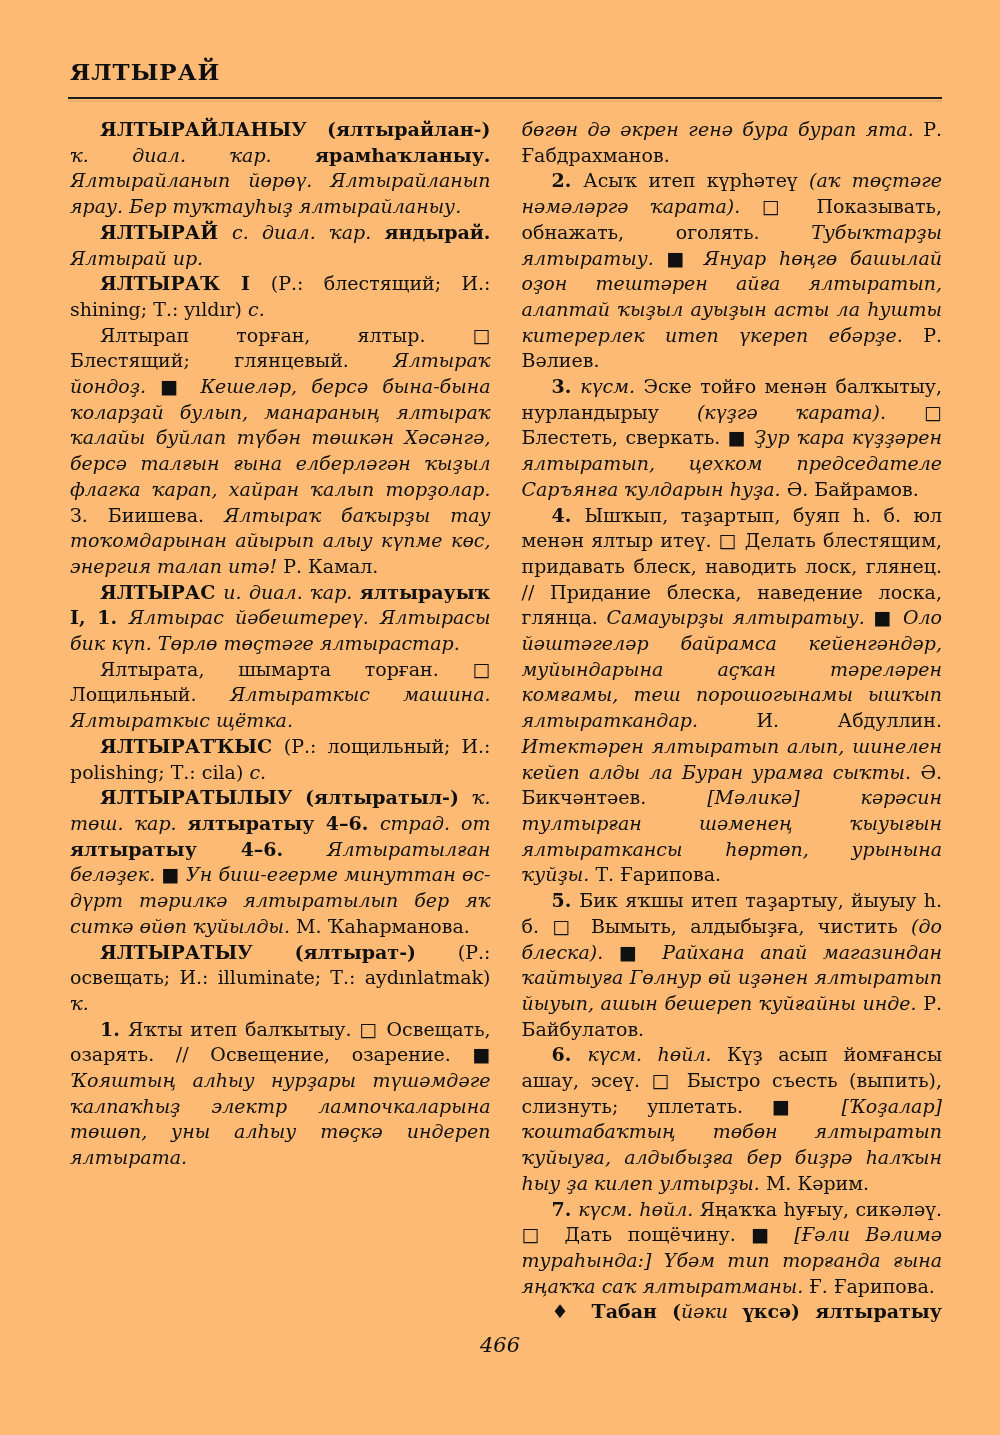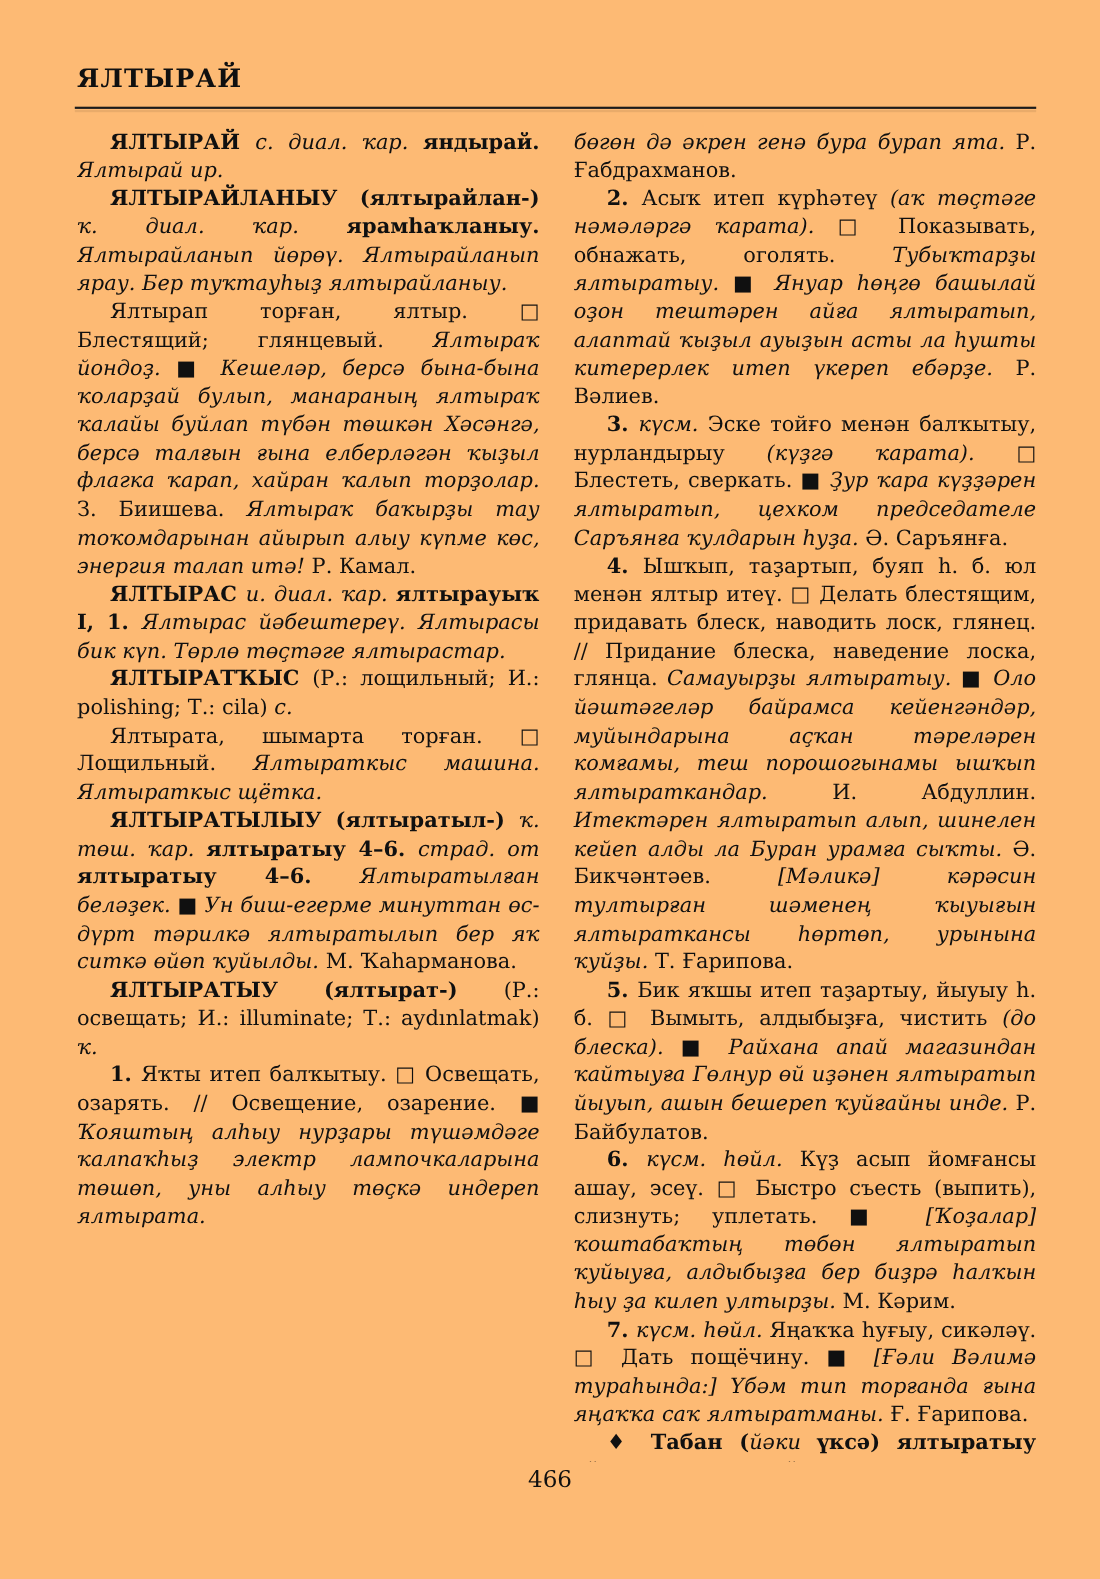--- a/index.html
+++ b/index.html
@@ -54,44 +54,46 @@
   .para.noindent { text-indent: 0; }
   .b  { font-weight: bold; }
   .i  { font-style: italic; }
   .page-number {
     position: absolute;
     top: 1333px;
     left: 0;
     width: 100%;
     text-align: center;
     font-size: 21px;
+    font-style: italic;
   }
 </style>
 </head>
 <body>
 
 <div class="page">
   <div class="running-header">ЯЛТЫРАЙ</div>
   <div class="header-rule"></div>
   <div class="columns">
     <div class="column" id="col-left">
+        <p class="para"><span class="b">ЯЛТЫРАЙЛАНЫУ (ялтырайлан-) </span><span class="i">ҡ. диал. ҡар. </span><span class="b">ярамһаҡланыу. </span><span class="i">Ялтырайланып йөрөү. Ялтырайланып ярау. Бер туҡтауһыҙ ялтырайланыу.</span></p>
         <p class="para"><span class="b">ЯЛТЫРАЙ </span><span class="i">с. диал. ҡар. </span><span class="b">яндырай. </span><span class="i">Ялтырай ир.</span></p>
-        <p class="para"><span class="b">ЯЛТЫРАЙЛАНЫУ (ялтырайлан-) </span><span class="i">ҡ. диал. ҡар. </span><span class="b">ярамһаҡланыу. </span><span class="i">Ялтырайланып йөрөү. Ялтырайланып ярау. Бер туҡтауһыҙ ялтырайланыу.</span></p>
+        <p class="para"><span class="b">ЯЛТЫРАҠ I </span><span>(Р.: блестящий; И.: shining; Т.: yıldır) </span><span class="i">с.</span></p>
         <p class="para"><span>Ялтырап торған, ялтыр. □ Блестящий; глянцевый. </span><span class="i">Ялтыраҡ йондоҙ. </span><span>■ </span><span class="i">Кешеләр, берсә бына-бына ҡоларҙай булып, манараның ялтыраҡ ҡалайы буйлап түбән төшкән Хәсәнгә, берсә талғын ғына елберләгән ҡыҙыл флагка ҡарап, хайран ҡалып торҙолар. </span><span>З. Биишева. </span><span class="i">Ялтыраҡ баҡырҙы тау тоҡомдарынан айырып алыу күпме көс, энергия талап итә! </span><span>Р. Камал.</span></p>
         <p class="para"><span class="b">ЯЛТЫРАС </span><span class="i">и. диал. ҡар. </span><span class="b">ялтырауыҡ I, 1. </span><span class="i">Ялтырас йәбештереү. Ялтырасы бик күп. Төрлө төҫтәге ялтырастар.</span></p>
+        <p class="para"><span>Ялтырата, шымарта торған. □ Лощильный. </span><span class="i">Ялтыраткыс машина. Ялтыраткыс щётка.</span></p>
         <p class="para"><span class="b">ЯЛТЫРАТҠЫС </span><span>(Р.: лощильный; И.: polishing; Т.: cila) </span><span class="i">с.</span></p>
-        <p class="para"><span>Ялтырата, шымарта торған. □ Лощильный. </span><span class="i">Ялтыраткыс машина. Ялтыраткыс щётка.</span></p>
         <p class="para"><span class="b">ЯЛТЫРАТЫЛЫУ (ялтыратыл-) </span><span class="i">ҡ. төш. ҡар. </span><span class="b">ялтыратыу 4–6. </span><span class="i">страд. от </span><span class="b">ялтыратыу 4–6. </span><span class="i">Ялтыратылған беләҙек. </span><span>■ </span><span class="i">Ун биш-егерме минуттан өс-дүрт тәрилкә ялтыратылып бер яҡ ситкә өйөп ҡуйылды. </span><span>М. Ҡаһарманова.</span></p>
         <p class="para"><span class="b">ЯЛТЫРАТЫУ (ялтырат-) </span><span>(Р.: освещать; И.: illuminate; Т.: aydınlatmak) </span><span class="i">ҡ.</span></p>
         <p class="para"><span class="b">1. </span><span>Яҡты итеп балҡытыу. □ Освещать, озарять. // Освещение, озарение. ■ </span><span class="i">Ҡояштың алһыу нурҙары түшәмдәге ҡалпаҡһыҙ электр лампочкаларына төшөп, уны алһыу төҫкә индереп ялтырата. </span></p>
       </div>
     <div class="column" id="col-right">
         <p class="para noindent"><span class="i">бөгөн дә әкрен генә бура бурап ята. </span><span>Р. Ғабдрахманов.</span></p>
         <p class="para"><span class="b">2. </span><span>Асыҡ итеп күрһәтеү </span><span class="i">(аҡ төҫтәге нәмәләргә ҡарата). </span><span>□ Показывать, обнажать, оголять. </span><span class="i">Тубыҡтарҙы ялтыратыу. </span><span>■ </span><span class="i">Януар һөңгө башылай оҙон тештәрен айға ялтыратып, алаптай ҡыҙыл ауыҙын асты ла һушты китерерлек итеп үкереп ебәрҙе. </span><span>Р. Вәлиев.</span></p>
-        <p class="para"><span class="b">3. </span><span class="i">күсм. </span><span>Эске тойғо менән балҡытыу, нурландырыу </span><span class="i">(күҙгә ҡарата). </span><span>□ Блестеть, сверкать. ■ </span><span class="i">Ҙур ҡара күҙҙәрен ялтыратып, цехком председателе Саръянға ҡулдарын һуҙа. </span><span>Ә. Саръянға.</span></p>
+        <p class="para"><span class="b">3. </span><span class="i">күсм. </span><span>Эске тойғо менән балҡытыу, нурландырыу </span><span class="i">(күҙгә ҡарата). </span><span>□ Блестеть, сверкать. ■ </span><span class="i">Ҙур ҡара күҙҙәрен ялтыратып, цехком председателе Саръянға ҡулдарын һуҙа. </span><span>Ә. Байрамов.</span></p>
         <p class="para"><span class="b">4. </span><span>Ышҡып, таҙартып, буяп һ. б. юл менән ялтыр итеү. □ Делать блестящим, придавать блеск, наводить лоск, глянец. // Придание блеска, наведение лоска, глянца. </span><span class="i">Самауырҙы ялтыратыу. </span><span>■ </span><span class="i">Оло йәштәгеләр байрамса кейенгәндәр, муйындарына аҫҡан тәреләрен комғамы, теш порошогынамы ышҡып ялтыраткандар. </span><span>И. Абдуллин. </span><span class="i">Итектәрен ялтыратып алып, шинелен кейеп алды ла Буран урамға сыҡты. </span><span>Ә. Бикчәнтәев. </span><span class="i">[Мәликә] кәрәсин тултырған шәменең ҡыуығын ялтыраткансы һөртөп, урынына ҡуйҙы. </span><span>Т. Ғарипова.</span></p>
         <p class="para"><span class="b">5. </span><span>Бик яҡшы итеп таҙартыу, йыуыу һ. б. □ Вымыть, алдыбыҙға, чистить </span><span class="i">(до блеска). </span><span>■ </span><span class="i">Райхана апай магазиндан ҡайтыуға Гөлнур өй иҙәнен ялтыратып йыуып, ашын бешереп ҡуйғайны инде. </span><span>Р. Байбулатов.</span></p>
         <p class="para"><span class="b">6. </span><span class="i">күсм. һөйл. </span><span>Күҙ асып йомғансы ашау, эсеү. □ Быстро съесть (выпить), слизнуть; уплетать. ■ </span><span class="i">[Ҡоҙалар] ҡоштабаҡтың төбөн ялтыратып ҡуйыуға, алдыбыҙға бер биҙрә һалҡын һыу ҙа килеп ултырҙы. </span><span>М. Кәрим.</span></p>
         <p class="para"><span class="b">7. </span><span class="i">күсм. һөйл. </span><span>Яңаҡҡа һуғыу, сикәләү. □ Дать пощёчину. ■ </span><span class="i">[Ғәли Вәлимә тураһында:] Үбәм тип торғанда ғына яңаҡҡа саҡ ялтыратманы. </span><span>Ғ. Ғарипова.</span></p>
         <p class="para"><span>♦ </span><span class="b">Табан (</span><span class="i">йәки </span><span class="b">үксә) ялтыратыу </span><span>әйләнеп тә ҡарамай ҡасыу. □ </span><span class="i">соотв. </span></p>
       </div>
   </div>
   <div class="page-number">466</div>
 </div>
 

